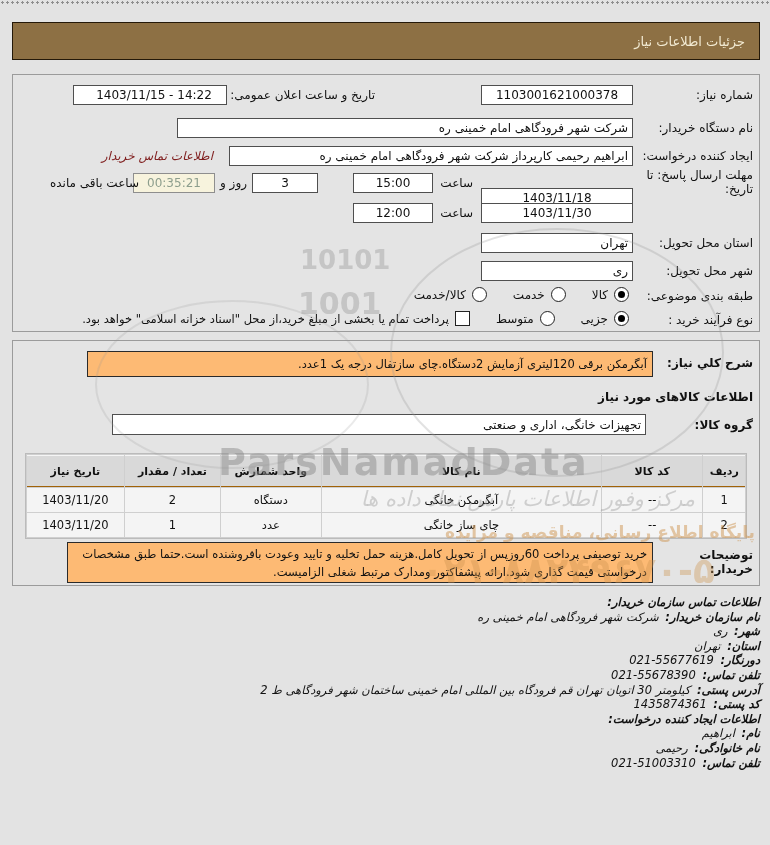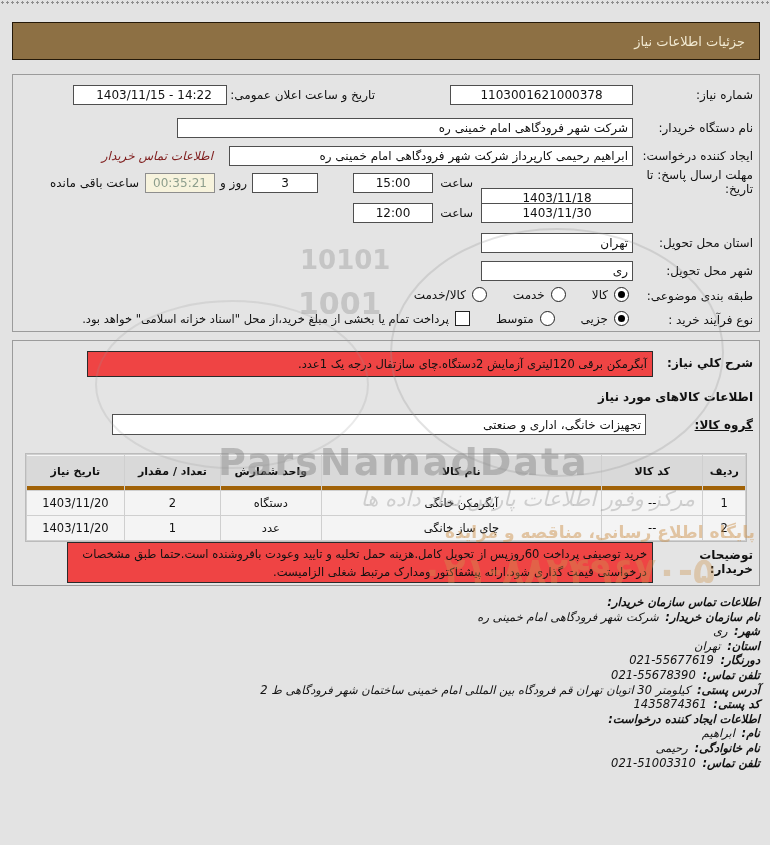--- a/index.html
+++ b/index.html
@@ -30,27 +30,27 @@
   .ltr{direction:ltr;}
   .timer{background:#f7f3dd;border:1px solid #8e8e8e;color:#8d9e8d;}
   .link{position:absolute;font-size:12px;color:#7f1d1d;white-space:nowrap;cursor:pointer;font-style:italic;}
   .ctrl-group{position:absolute;display:flex;align-items:center;gap:6px;}
   .radio{width:13px;height:13px;border:1px solid #222;border-radius:50%;background:#fff;
     display:inline-flex;align-items:center;justify-content:center;flex:0 0 auto;}
   .radio.sel::after{content:"";width:7px;height:7px;border-radius:50%;background:#000;}
   .checkbox{width:13px;height:13px;border:1px solid #222;background:#fff;flex:0 0 auto;}
   .opt-label{font-size:12px;white-space:nowrap;}
   .gap{width:14px;flex:0 0 auto;}
-  .bigbox{position:absolute;background:#ef4444;border:1px solid #2a2a2a;box-sizing:border-box;
+  .bigbox{position:absolute;background:#fdba74;border:1px solid #2a2a2a;box-sizing:border-box;
     font-size:11.5px;padding:2px 5px;line-height:18px;text-align:right;overflow:hidden;}
   
   .tbl{position:absolute;top:112px;right:12px;width:722px;border-collapse:separate;border-spacing:1px;
     background:#cfcfcf;border:1px solid #bbb;}
   .tbl th{background:#d9d9d9;font-size:11px;font-weight:bold;height:28px;
-    border-top:1px solid #f5f5f5;border-bottom:4px solid #a16207;}
+    border-top:1px solid #f5f5f5;border-bottom:1px solid #a16207;}
   .tbl td{background:#f4f4f4;font-size:11.5px;height:22px;text-align:center;}
   
   .contact{position:absolute;top:595px;right:10px;width:752px;
     font-size:11.5px;line-height:14.6px;text-align:right;font-style:italic;}
   .contact .line{white-space:nowrap;}
   .contact b{margin-left:3px;}
   
   .wm{position:absolute;pointer-events:none;z-index:6;}
   .wm-circle{border:2px solid rgba(150,150,150,0.28);border-radius:50%;}
   .wm-brand{font-size:38px;font-weight:bold;color:rgba(140,140,140,0.5);
@@ -64,21 +64,21 @@
 
 <div class="dotted-top"></div>
 
 <div class="title-bar">
   <span>جزئیات اطلاعات نیاز</span>
 </div>
 
 <div class="panel" id="panel1">
 
   <span class="lbl" style="top:13px;right:6px;">شماره نیاز:</span>
-  <div class="inputbox center ltr" style="top:10px;right:126px;width:183px;">
+  <div class="inputbox center ltr" style="top:10px;right:126px;width:152px;">
       <span>1103001621000378</span>
     </div>
   <span class="lbl" style="top:13px;right:384px;">تاریخ و ساعت اعلان عمومی:</span>
   <div class="inputbox center ltr" style="top:10px;right:532px;width:154px;padding-left:8px;">
       <span>1403/11/15 - 14:22</span>
     </div>
 
   <span class="lbl" style="top:46px;right:6px;">نام دستگاه خریدار:</span>
   <div class="inputbox rstart" style="top:43px;right:126px;width:456px;">
       <span>شرکت شهر فرودگاهی امام خمینی  ره</span>
@@ -95,21 +95,21 @@
       <span>1403/11/18</span>
     </div>
   <span class="lbl" style="top:101px;right:286px;">ساعت</span>
   <div class="inputbox center ltr" style="top:98px;right:326px;width:80px;">
       <span>15:00</span>
     </div>
   <div class="inputbox center ltr" style="top:98px;right:441px;width:66px;">
       <span>3</span>
     </div>
   <span class="lbl" style="top:101px;right:512px;">روز و</span>
-  <div class="inputbox center ltr timer" style="top:98px;right:544px;width:70px;">
+  <div class="inputbox center ltr timer" style="top:98px;right:544px;width:82px;">
       <span>00:35:21</span>
     </div>
   <span class="lbl" style="top:101px;right:620px;">ساعت باقی مانده</span>
 
   <div class="inputbox center ltr" style="top:128px;right:126px;width:152px;">
       <span>1403/11/30</span>
     </div>
   <span class="lbl" style="top:131px;right:286px;">ساعت</span>
   <div class="inputbox center ltr" style="top:128px;right:326px;width:80px;">
       <span>12:00</span>
@@ -149,21 +149,21 @@
     <span class="opt-label" style="font-size:11.5px;">پرداخت تمام یا بخشی از مبلغ خرید،از محل "اسناد خزانه اسلامی" خواهد بود.</span>
   </div>
 </div>
 
 <div class="panel" id="panel2">
   <span class="lbl b" style="top:15px;right:6px;">شرح کلي نیاز:</span>
   <div class="bigbox" style="top:10px;right:106px;width:566px;height:26px;line-height:21px;"><span>آبگرمکن برقی 120لیتری آزمایش 2دستگاه.چای سازتفال درجه یک 1عدد.</span></div>
 
   <span class="lbl b" style="top:49px;right:6px;">اطلاعات کالاهای مورد نیاز</span>
 
-  <span class="lbl b" style="top:77px;right:6px;text-decoration:underline;">گروه کالا:</span>
+  <span class="lbl b" style="top:77px;right:6px;">گروه کالا:</span>
   <div class="inputbox rstart" style="top:73px;right:113px;width:534px;height:21px;">
       <span>تجهیزات خانگی، اداری و صنعتی</span>
     </div>
 
   <table class="tbl" id="items-table">
     <thead>
         <tr id="items-table-head">
           <th style="width: 40px;">ردیف</th>
           <th style="width: 102px;">کد کالا</th>
           <th style="width: 288px;">نام کالا</th>

